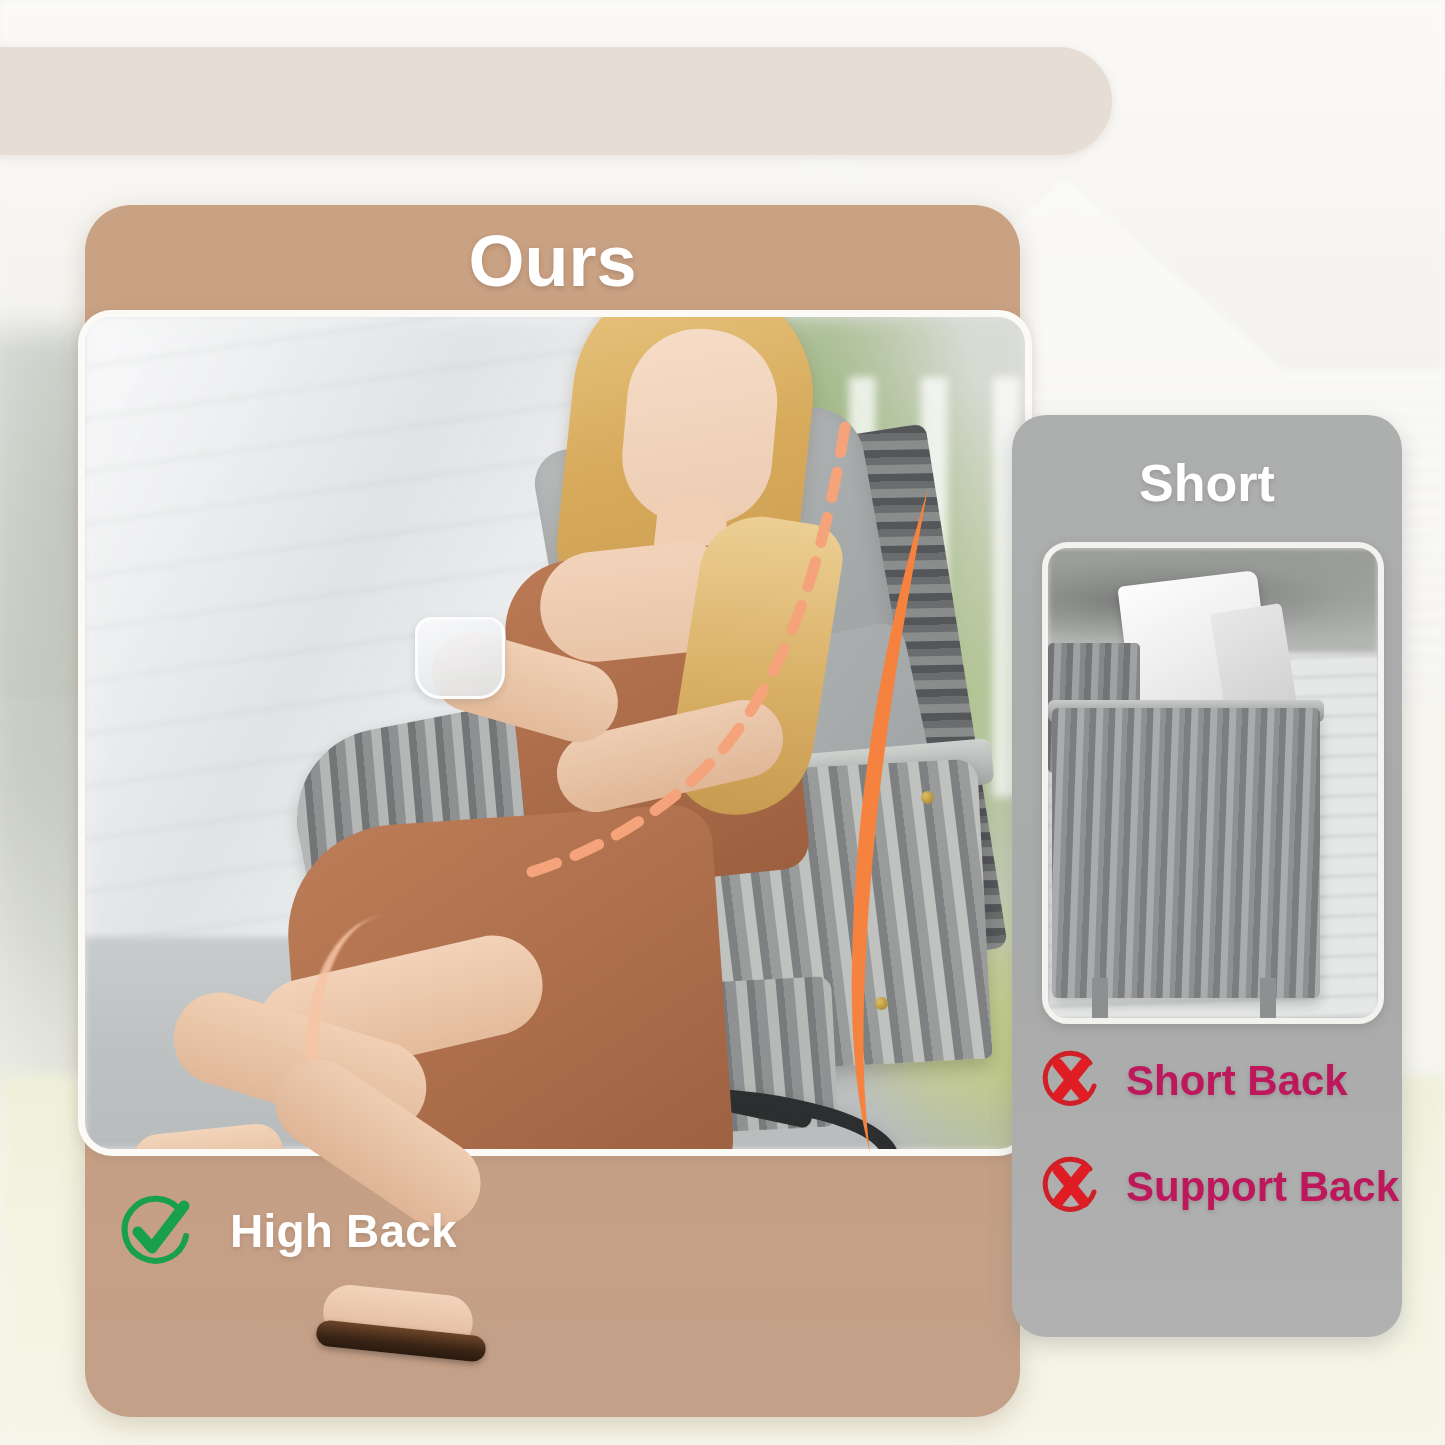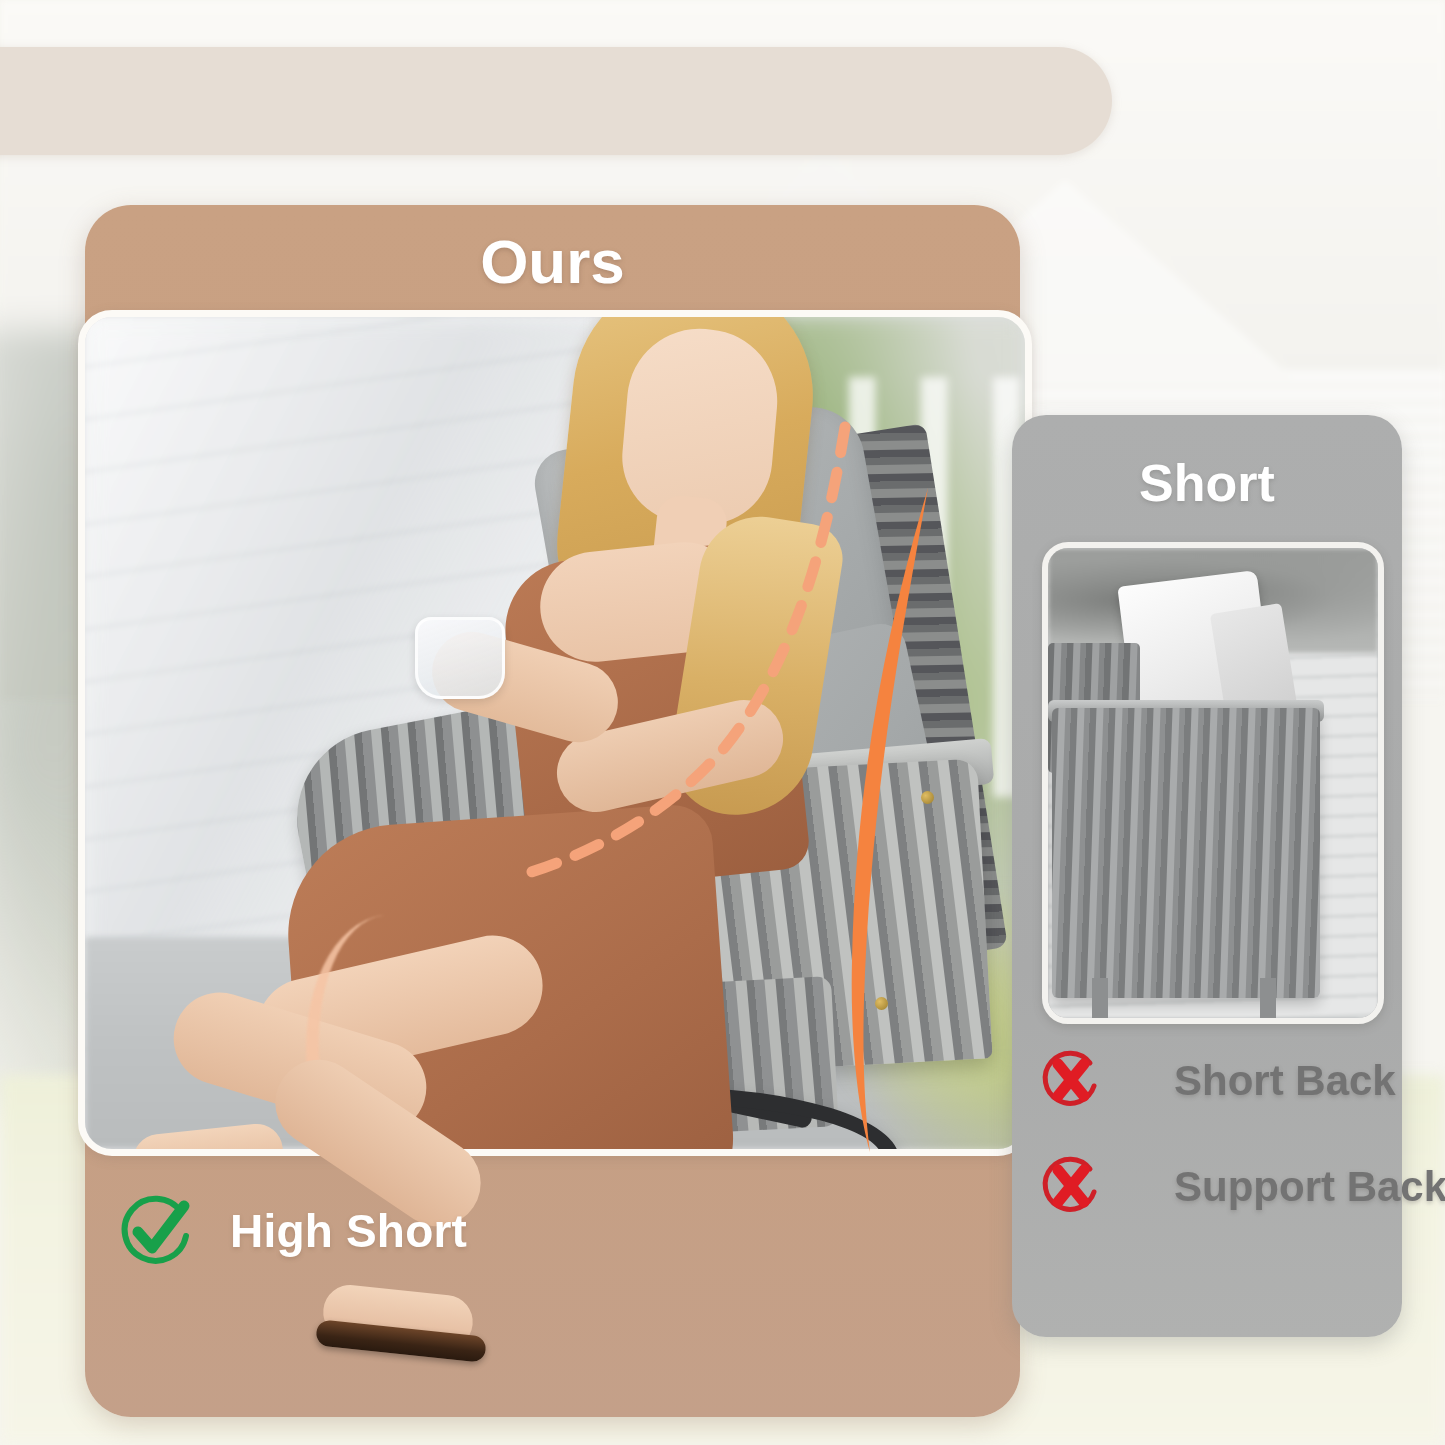--- a/index.html
+++ b/index.html
@@ -58,21 +58,21 @@
   
   .ours-card{
     position:absolute;left:85px;top:205px;width:935px;height:1212px;
     background:linear-gradient(180deg,#c9a183 0%,#c79f81 60%,#c4a089 100%);
     border-radius:46px;
     box-shadow:0 8px 26px rgba(140,110,88,.28);
   }
   .ours-label{
     position:absolute;left:85px;top:218px;width:935px;height:86px;
     display:flex;align-items:center;justify-content:center;
-    font-size:62px;font-weight:bold;color:#ffffff;
+    font-size:72px;font-weight:bold;color:#ffffff;
     text-shadow:0 2px 5px rgba(120,90,70,.35);
     z-index:6;
   }
   
   .ours-photo{
     position:absolute;left:78px;top:310px;width:940px;height:832px;
     border-radius:34px;border:7px solid #fcfaf6;
     overflow:hidden;background:#dfe1e2;
     box-shadow:0 3px 12px rgba(120,100,88,.18);
     z-index:4;
@@ -249,22 +249,22 @@
     box-shadow:0 4px 10px rgba(0,0,0,.2);}
   .o-cushion2{position:absolute;left:170px;top:60px;width:72px;height:110px;
     background:linear-gradient(160deg,#e8e8e8,#cfcfcf);
     border-radius:5px;transform:rotate(-9deg);}
   .o-leg{position:absolute;top:430px;width:16px;height:40px;background:#8d8f90;}
 
   
   .cross-list{position:absolute;left:1038px;top:1048px;width:380px;z-index:9;}
   .cross-row{display:flex;align-items:center;margin-bottom:40px;}
   .cross-ico{width:66px;height:66px;flex:0 0 66px;margin-right:22px;}
-  .cross-lbl{font-size:42px;font-weight:600;color:#737373;
-    text-shadow:0 2px 4px rgba(105,103,100,.35);white-space:nowrap;margin-left:48px;}
+  .cross-lbl{font-size:42px;font-weight:600;color:#be185d;
+    text-shadow:0 2px 4px rgba(105,103,100,.35);white-space:nowrap;}
 </style>
 </head>
 <body>
 
 <div class="stage">
 
   <div class="bg">
     <div class="bg-blurwrap">
       <div class="bg-sky"></div>
       <div class="house">
@@ -334,21 +334,21 @@
   </svg>
 
   <div class="ours-label">Ours</div>
 
   <div class="check-list">
     <div class="check-row">
       <svg class="check-ico" viewBox="0 0 78 78">
         <path d="M 63 20 A 31 31 0 1 0 68 44" fill="none" stroke="#18a04a" stroke-width="6" stroke-linecap="round"></path>
         <path d="M 20 40 L 34 56 L 66 14" fill="none" stroke="#18a04a" stroke-width="11" stroke-linecap="round" stroke-linejoin="round"></path>
       </svg>
-      <span class="check-lbl">High Short</span>
+      <span class="check-lbl">High Back</span>
     </div>
   </div>
 
   <div class="others-card"></div>
   <div class="others-label">Short</div>
 
   <div class="others-photo">
     <div class="o-wall"></div>
     <div class="o-bush"></div>
     <div class="o-cushion"></div>

